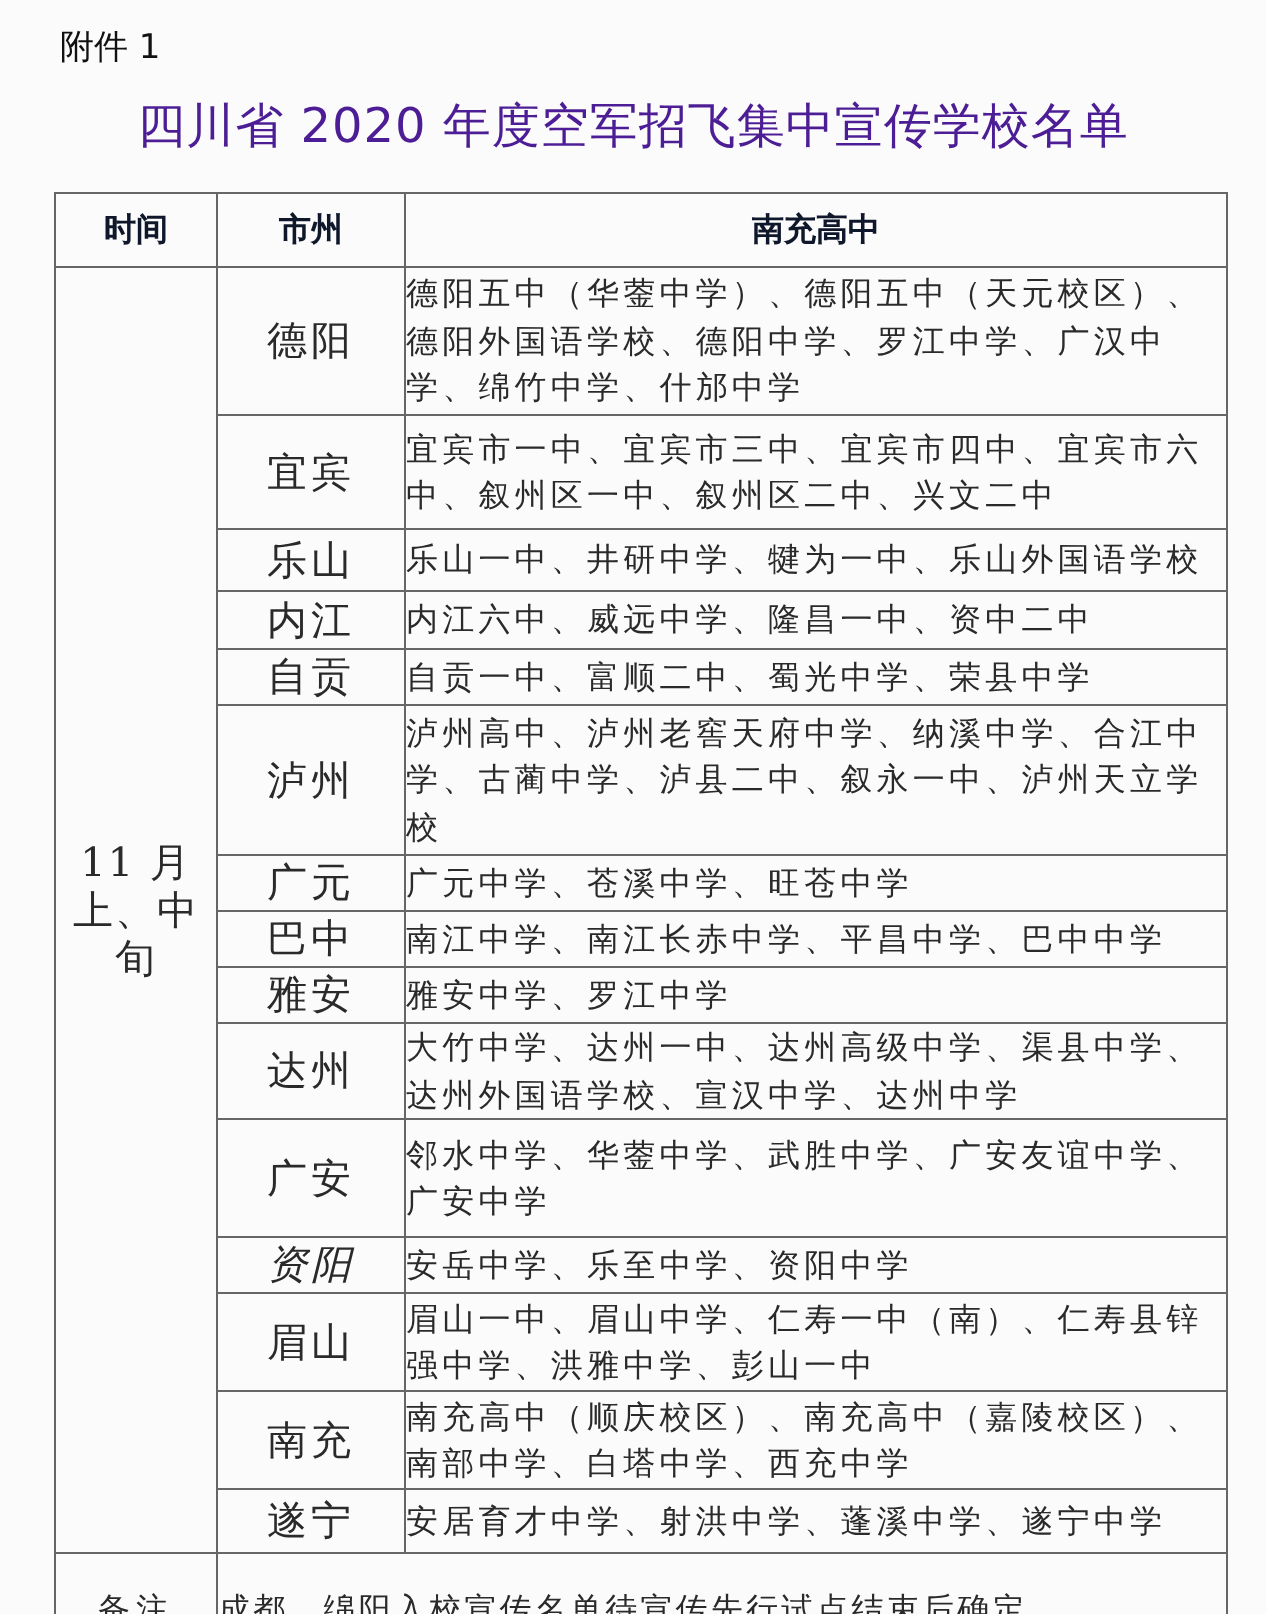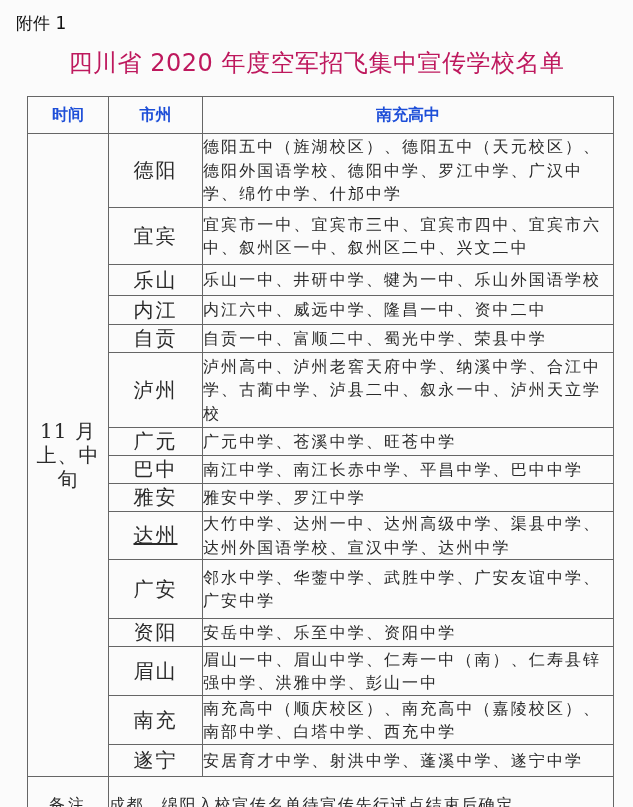--- a/index.html
+++ b/index.html
@@ -2,39 +2,39 @@
 <html><head>
 <meta charset="utf-8">
 <style>
   html, body { margin: 0; padding: 0; }
   body {
     width: 633px; height: 807px; background: #fbfbfb; position: relative;
     font-family: "DejaVu Serif", "Liberation Serif", serif; color: #2a2a2a;
     overflow: hidden;
   }
   .attachment {
-    position: absolute; left: 16px; top: 12px;
+    position: absolute; left: 30px; top: 12px;
     font-family: "DejaVu Sans", "Liberation Sans", sans-serif;
     font-size: 17px; color: #111;
   }
   .title {
     position: absolute; left: 0; width: 633px; top: 47px; text-align: center;
     font-family: "DejaVu Sans", "Liberation Sans", sans-serif;
-    font-size: 24px; color: #be185d; letter-spacing: 0.5px;
+    font-size: 24px; color: #4c1d95; letter-spacing: 0.5px;
   }
   table.list {
     position: absolute; left: 27px; top: 96px; width: 587px;
     border-collapse: collapse; table-layout: fixed;
   }
   table.list td, table.list th {
     border: 1.5px solid #666; padding: 0; vertical-align: middle;
   }
   table.list th {
     height: 36px; font-weight: bold; font-size: 16px; text-align: center;
-    font-family: "DejaVu Sans", "Liberation Sans", sans-serif; color: #1d4ed8;
+    font-family: "DejaVu Sans", "Liberation Sans", sans-serif; color: #0f172a;
   }
   .col-time { width: 81px; }
   .col-city { width: 94px; }
   td.time, td.city { text-align: center; font-size: 20px; letter-spacing: 2px; }
   td.time { line-height: 24px; letter-spacing: 1px; }
   td.schools {
     font-size: 16px; line-height: 23.5px; letter-spacing: 2.1px;
     padding: 0 4px 0 7px; text-align: left; word-break: break-all;
   }
   td.notes-label { text-align: center; font-size: 16px; letter-spacing: 3px; height: 56px; }
@@ -56,21 +56,21 @@
     <tr>
       <th>时间</th>
       <th>市州</th>
       <th>南充高中</th>
     </tr>
   </thead>
   <tbody id="tbody">
     <tr>
         <td class="time" rowspan="15">11 月上、中旬</td>
         <td class="city" style="height: 73px;">德阳</td>
-        <td class="schools">德阳五中（旌湖校区）、德阳五中（天元校区）、德阳外国语学校、德阳中学、罗江中学、广汉中学、绵竹中学、什邡中学</td>
+        <td class="schools">德阳五中（华蓥中学）、德阳五中（天元校区）、德阳外国语学校、德阳中学、罗江中学、广汉中学、绵竹中学、什邡中学</td>
       </tr>
       <tr>
         <td class="city" style="height: 56px;">宜宾</td>
         <td class="schools">宜宾市一中、宜宾市三中、宜宾市四中、宜宾市六中、叙州区一中、叙州区二中、兴文二中</td>
       </tr>
       <tr>
         <td class="city" style="height: 30px;">乐山</td>
         <td class="schools">乐山一中、井研中学、犍为一中、乐山外国语学校</td>
       </tr>
       <tr>
@@ -91,29 +91,29 @@
       </tr>
       <tr>
         <td class="city" style="height: 24px;">巴中</td>
         <td class="schools">南江中学、南江长赤中学、平昌中学、巴中中学</td>
       </tr>
       <tr>
         <td class="city" style="height: 25px;">雅安</td>
         <td class="schools">雅安中学、罗江中学</td>
       </tr>
       <tr>
-        <td class="city" style="height: 47px; text-decoration: underline;">达州</td>
+        <td class="city" style="height: 47px;">达州</td>
         <td class="schools">大竹中学、达州一中、达州高级中学、渠县中学、达州外国语学校、宣汉中学、达州中学</td>
       </tr>
       <tr>
         <td class="city" style="height: 58px;">广安</td>
         <td class="schools">邻水中学、华蓥中学、武胜中学、广安友谊中学、广安中学</td>
       </tr>
       <tr>
-        <td class="city" style="height: 14px;">资阳</td>
+        <td class="city" style="height: 14px; font-style: italic;">资阳</td>
         <td class="schools">安岳中学、乐至中学、资阳中学</td>
       </tr>
       <tr>
         <td class="city" style="height: 48px;">眉山</td>
         <td class="schools">眉山一中、眉山中学、仁寿一中（南）、仁寿县锌强中学、洪雅中学、彭山一中</td>
       </tr>
       <tr>
         <td class="city" style="height: 48px;">南充</td>
         <td class="schools">南充高中（顺庆校区）、南充高中（嘉陵校区）、南部中学、白塔中学、西充中学</td>
       </tr>

